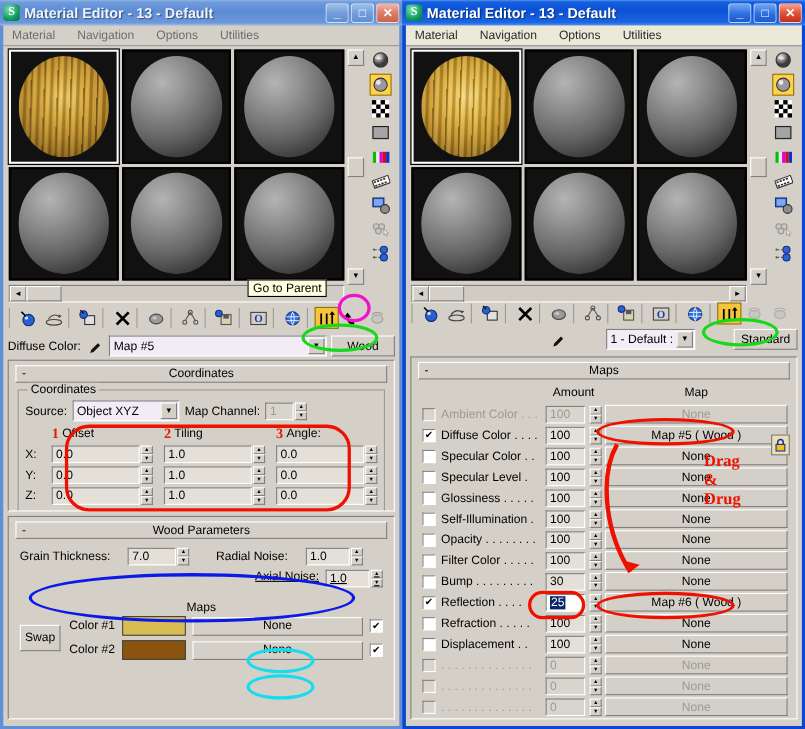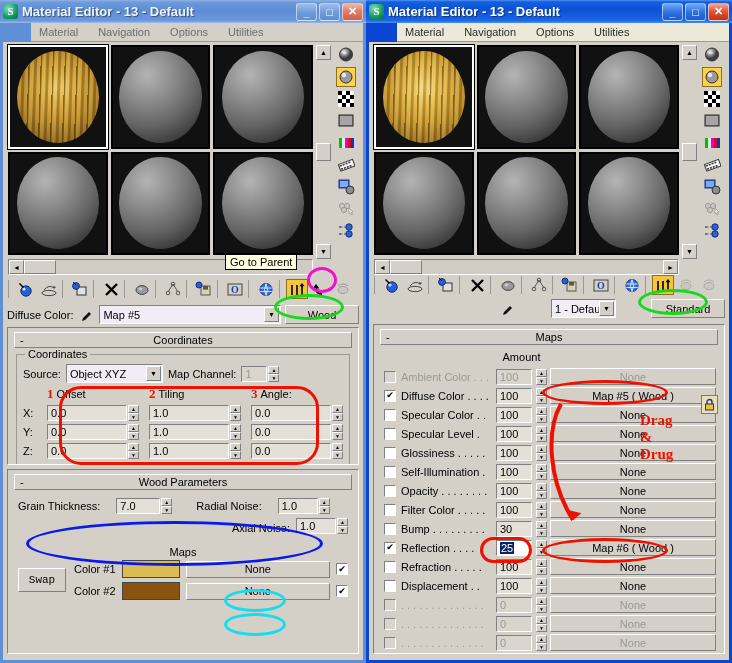--- a/index.html
+++ b/index.html
@@ -58,21 +58,20 @@
   .win.left .tbtn { background: linear-gradient(to bottom,#9dc0ea,#6f9ad8 55%,#6090d3); }
   .tbtn.close { background: linear-gradient(to bottom,#f9a390,#e2553a 45%,#c2301a); }
   .win.left .tbtn.close { background: linear-gradient(to bottom,#f4b6a8,#dd7f6a 45%,#c9634c); }
   .tbtn span { pointer-events:none; }
 
   .menubar {
     position: absolute; top: 23px; left: 3px; right: 3px; height: 19px;
     background: #d4d0c8; display: flex; align-items: center;
     padding-left: 5px; gap: 14px;
     border-bottom: 1px solid #9a9a94;
-    margin-left: 28px;
   }
   .win.right .menubar { background: #ece9d8; }
   .menuitem { font-size: 11px; color: #2b2b2b; padding: 1px 3px; }
   .win.left .menuitem { color: #6d6d68; }
 
   .client {
     position: absolute; top: 42px; left: 3px; right: 3px; bottom: 3px;
     background: #d4d0c8;
     overflow: hidden;
   }
@@ -164,21 +163,21 @@
     border:1px solid; border-color:#808080 #fff #fff #808080;
     display:flex; align-items:center; padding-left:3px; font-size:11px; color:#000;
     position: relative;
   }
   .combo .arrow {
     position:absolute; right:1px; top:1px; width:15px; height:15px;
     background:#d4d0c8; border:1px solid; border-color:#fff #808080 #808080 #fff;
     display:flex; align-items:center; justify-content:center; font-size:7px;
   }
   .typebtn {
-    width: 74px; height: 19px; background:#d4d0c8;
+    width: 58px; height: 19px; background:#d4d0c8;
     border:1px solid; border-color:#fff #808080 #808080 #fff;
     font-size:11px; display:flex; align-items:center; justify-content:center;
   }
 
   
   .panel {
     position:absolute; left:4px; right:4px;
     background:#d4d0c8; border:1px solid; border-color:#808080 #fff #fff #808080;
     overflow:hidden;
   }
@@ -665,35 +664,35 @@
           <span class="lbl" style="margin-left:8px;">Radial Noise:</span>
           <div class="cellwrap" style="width:52px;">
               <div class="field">1.0</div>
               <div class="spin">
                 <i>▲</i>
                 <i>▼</i>
               </div>
             </div>
         </div>
 
-        <div style="margin:4px 10px 12px 10px; display:flex; align-items:flex-end; justify-content:flex-end; gap:6px;">
+        <div style="margin:4px 10px 12px 10px; display:flex; align-items:flex-start; justify-content:flex-end; gap:6px;text-decoration:underline;">
           <span class="lbl">Axial Noise:</span>
           <div class="cellwrap" style="width:52px;">
               <div class="field">1.0</div>
               <div class="spin">
                 <i>▲</i>
                 <i>▼</i>
               </div>
             </div>
         </div>
 
         <div style="text-align:center; margin-top:6px;" class="lbl">Maps</div>
 
         <div style="margin:2px 10px 0 10px; display:flex; align-items:center; gap:8px;">
-          <div class="btn" style="width:48px;height:24px; grid-row: span 2; font-family: Liberation Mono, monospace;">Swap</div>
+          <div class="btn" style="width:37px;height:24px; grid-row: span 2;">Swap</div>
           <div style="flex:1;">
             <div style="display:flex; align-items:center; gap:6px; margin-bottom:4px;">
               <span class="lbl">Color #1</span>
               <div id="sw1" style="width: 58px; height: 18px; border: 1px solid rgb(68, 68, 68); background: rgb(217, 189, 82);"></div>
               <div class="btn" style="flex:1;">None</div>
               <div class="chk">✔</div>
             </div>
             <div style="display:flex; align-items:center; gap:6px;">
               <span class="lbl">Color #2</span>
               <div id="sw2" style="width: 58px; height: 18px; border: 1px solid rgb(68, 68, 68); background: rgb(138, 84, 16);"></div>
@@ -981,20 +980,21 @@
       <div class="panel" style="top:282px; height:330px;">
         <div class="rollhead">
           <span class="minus">-</span>
           <span>Maps</span>
         </div>
 
         <div class="maprow" style="margin:4px 8px 2px 10px; height:16px;">
           <div></div>
             <div></div>
           <div class="mlbl" style="text-align:center; grid-column: 3 / span 2;">Amount</div>
+          <div class="mlbl" style="text-align:center;">Map</div>
         </div>
 
         <div id="maps-rows" style="margin:0 8px 0 10px;">
             <div class="maprow">
               <div class="chk dim"></div>
               <div class="mlbl dim">Ambient Color . . .</div>
               <div class="field dim">100</div>
               <div class="spin">
                 <i>▲</i>
                 <i>▼</i>

